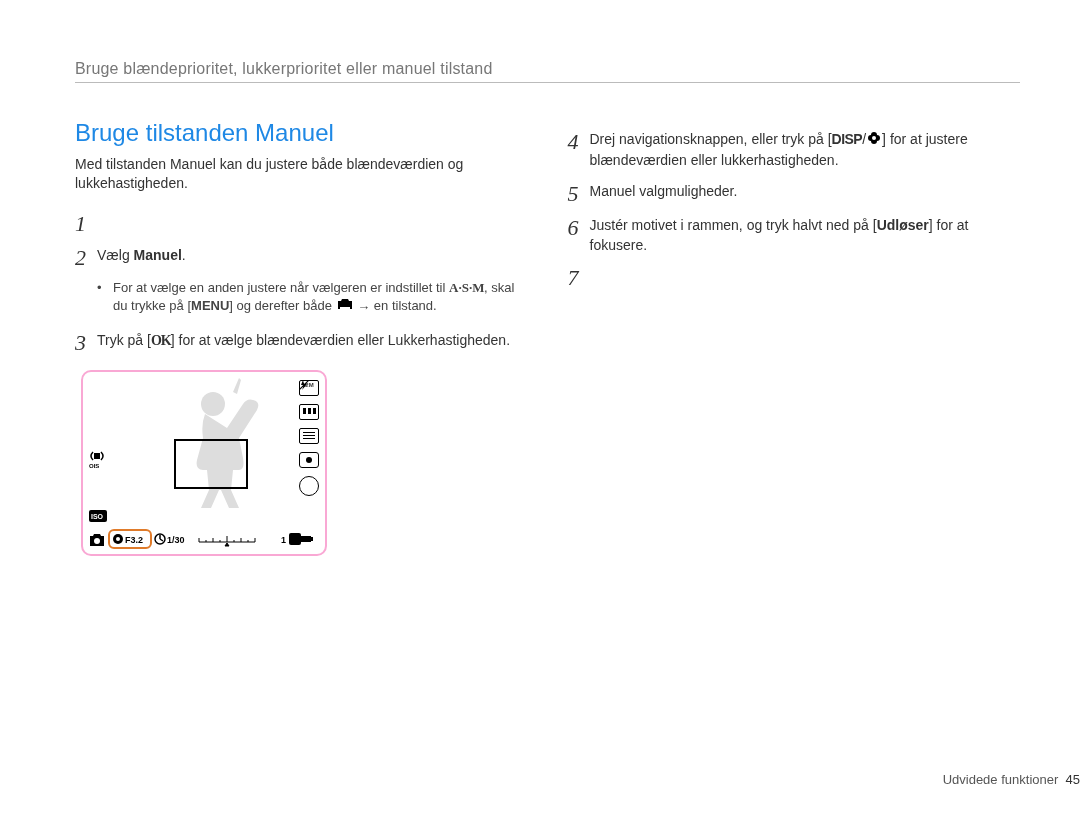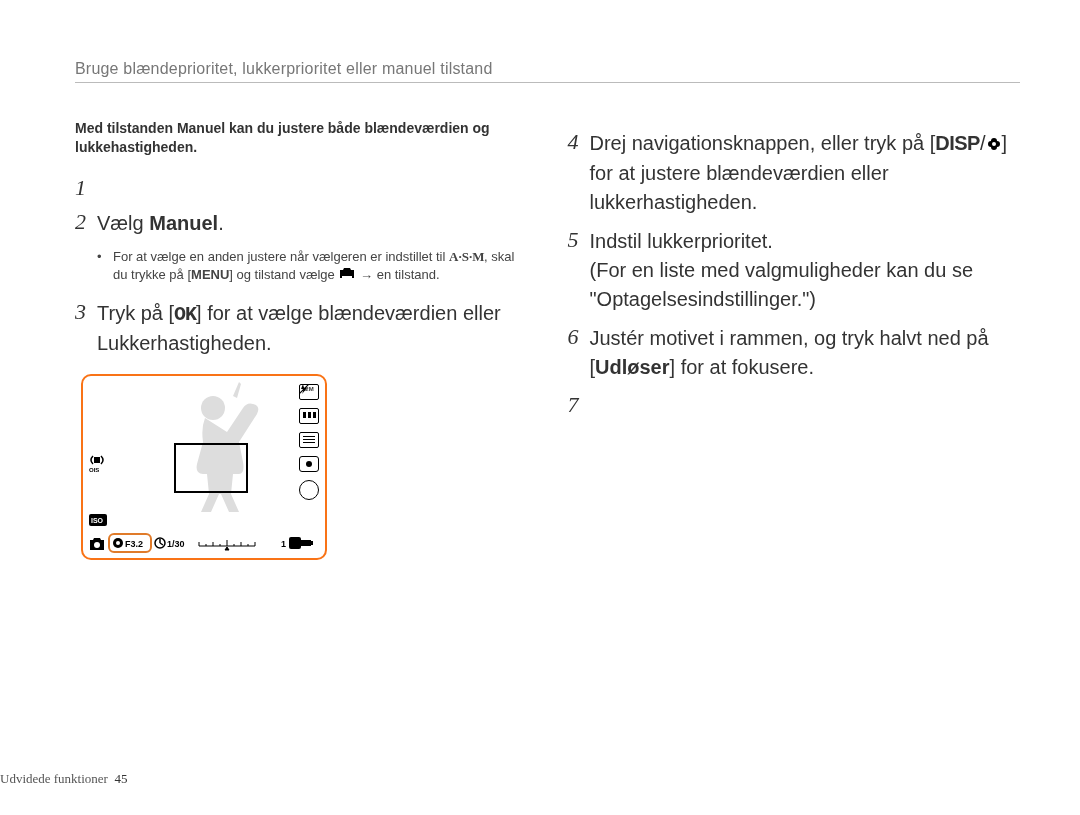--- a/index.html
+++ b/index.html
@@ -39,39 +39,38 @@
   .section-title {
     color: #1E88E5;
     font-size: 24px;
     font-weight: 400;
     margin: 0 0 8px 0;
   }
   .section-intro {
     font-size: 14px;
     line-height: 1.35;
     margin: 0 0 18px 0;
-    font-weight: bold;
   }
   .step {
     display: flex;
     align-items: flex-start;
     margin: 6px 0 10px 0;
   }
   .step-num {
     font-size: 22px;
     font-style: italic;
     color: #333;
     width: 22px;
     flex: 0 0 22px;
     line-height: 1;
     padding-top: 2px;
     font-family: Georgia, 'Times New Roman', serif;
   }
   .step-body {
-    font-size: 20px;
+    font-size: 14px;
     line-height: 1.45;
   }
   .step-body b { font-weight: 700; }
   .bullet {
     display: flex;
     font-size: 13px;
     line-height: 1.4;
     margin: 4px 0 4px 22px;
     color: #444;
   }
@@ -80,21 +79,21 @@
     flex: 0 0 16px;
   }
   .key {
     display: inline-block;
     vertical-align: middle;
   }
   .camera-preview {
     margin: 16px 0 0 6px;
     width: 246px;
     height: 186px;
-    border: 2px solid #f97316;
+    border: 2px solid #f9a8d4;
     border-radius: 10px;
     position: relative;
     background: #fff;
     box-sizing: border-box;
   }
   .camera-preview svg {
     position: absolute;
     top: 0; left: 0;
   }
   .preview-icons-right {
@@ -132,70 +131,70 @@
   }
   .flash-icon{
     width:18px;height:18px;border:1.5px solid #000;border-radius:50%;
     display:flex;align-items:center;justify-content:center;font-size:11px;font-weight:bold;
   }
   .footer {
     position: absolute;
     bottom: 28px;
     left: 0;
     width: 100%;
-    text-align: left;
+    text-align: right;
     font-size: 13px;
     color: #555;
-    font-family: Liberation Serif, serif;
   }
   .footer .pg { color:#333; }
 </style>
 </head>
 <body>
 
 <div class="page">
 
   <div class="running-head">Bruge blændeprioritet, lukkerprioritet eller manuel tilstand</div>
   <hr class="head-rule">
 
   <div class="columns">
 
     <div class="col">
 
+      <h2 class="section-title">Bruge tilstanden Manuel</h2>
       <p class="section-intro">Med tilstanden Manuel kan du justere både blændeværdien og lukkehastigheden.</p>
 
       <div class="step">
         <div class="step-num">1</div>
       </div>
 
       <div class="step">
         <div class="step-num">2</div>
         <div class="step-body">
           <span>Vælg </span><b>Manuel</b><span>.</span>
         </div>
       </div>
       <div class="bullet">
         <span class="bullet-dot">•</span>
         <span>
           <span>For at vælge en anden justere når vælgeren er indstillet til </span>
-          <span style="font-family:Georgia,serif;font-weight:bold;letter-spacing:-0.5px;">A·S·M</span><span>, skal du trykke på [</span><b>MENU</b><span>] og tilstand vælge </span>
+          <span style="font-family:Georgia,serif;font-weight:bold;letter-spacing:-0.5px;">A·S·M</span><span>, skal du trykke på [</span><b>MENU</b><span>] og derefter både </span>
           <span class="key">
             <svg width="18" height="14" viewBox="0 0 18 14">
                 <path d="M2 4 h3 l1 -2 h6 l1 2 h3 v8 h-14 z" fill="#000"></path>
                 <rect x="4" y="10" width="10" height="2" fill="#fff"></rect>
               </svg>
           </span>
           <span> → en tilstand.</span>
         </span>
       </div>
 
       <div class="step" style="margin-top:14px;">
         <div class="step-num">3</div>
         <div class="step-body">
-          <span>Tryk på [</span><b style="font-family:Liberation Mono, monospace;letter-spacing:-1px;">OK</b><span>] for at vælge blændeværdien eller Lukkerhastigheden.</span>
+          <span>Tryk på [</span><b style="font-family:Liberation Serif, serif;letter-spacing:-1px;">OK</b><span>] for at vælge blændeværdien eller Lukkerhastigheden.</span>
         </div>
       </div>
 
       <div class="camera-preview">
         <svg width="242" height="182" viewBox="0 0 242 182">
 
           <g fill="#ddd">
             <circle cx="130" cy="32" r="12"></circle>
             <path d="M122 42 q-4 10 -2 24 l-6 22 q-2 10 6 10 l4 0 l2 20 l-8 18 h10 l8 -18 l2 0 l8 18 h10 l-8 -18 l2 -20 l6 0 q6 0 4 -12 l-4 -20 l18 -28 q4 -8 -4 -10 q-6 -2 -10 4 l-16 24 z"></path>
             <path d="M150 20 l6 -14 l2 2 l-4 14 z"></path>
@@ -286,22 +285,21 @@
           <span>Drej navigationsknappen, eller tryk på [</span><b style="font-family:Arial Narrow,Arial;letter-spacing:-0.5px;">DISP</b><span>/</span><span class="key"><svg width="16" height="14" viewBox="0 0 16 14">
                 <path d="M8 1 q3 0 3 3 q3 0 3 3 q0 3 -3 3 q0 3 -3 3 q-3 0 -3 -3 q-3 0 -3 -3 q0 -3 3 -3 q0 -3 3 -3 z" fill="#000"></path>
                 <circle cx="8" cy="7" r="2" fill="#fff"></circle>
               </svg></span><span>] for at justere blændeværdien eller lukkerhastigheden.</span>
         </div>
       </div>
 
       <div class="step">
         <div class="step-num">5</div>
         <div class="step-body">
-          <span>Indstil lukkerprioritet.</span><br>
-          <span>(For en liste med valgmuligheder kan du se "Optagelsesindstillinger.")</span>
+          <span>Manuel valgmuligheder.</span><br>
         </div>
       </div>
 
       <div class="step">
         <div class="step-num">6</div>
         <div class="step-body">
           <span>Justér motivet i rammen, og tryk halvt ned på [</span><b>Udløser</b><span>] for at fokusere.</span>
         </div>
       </div>
 

